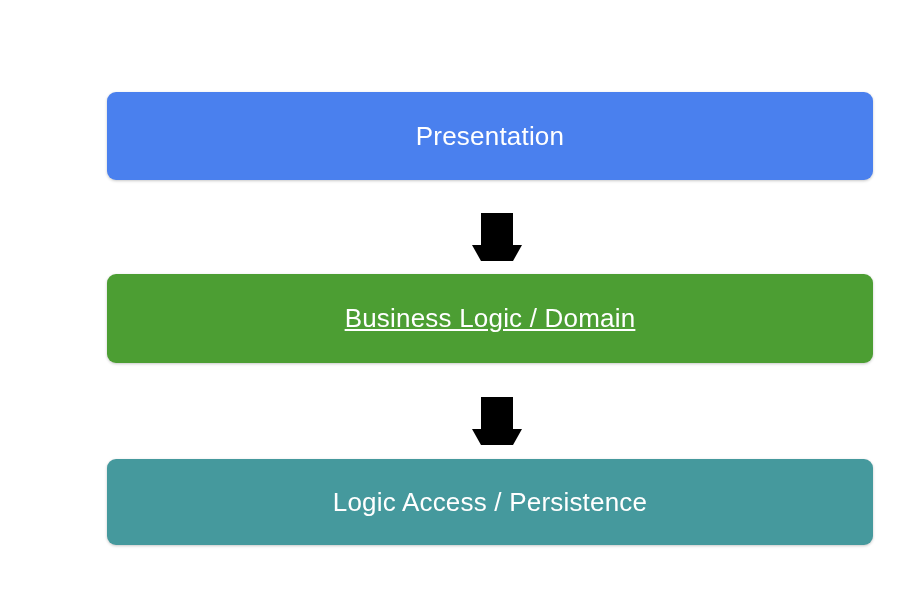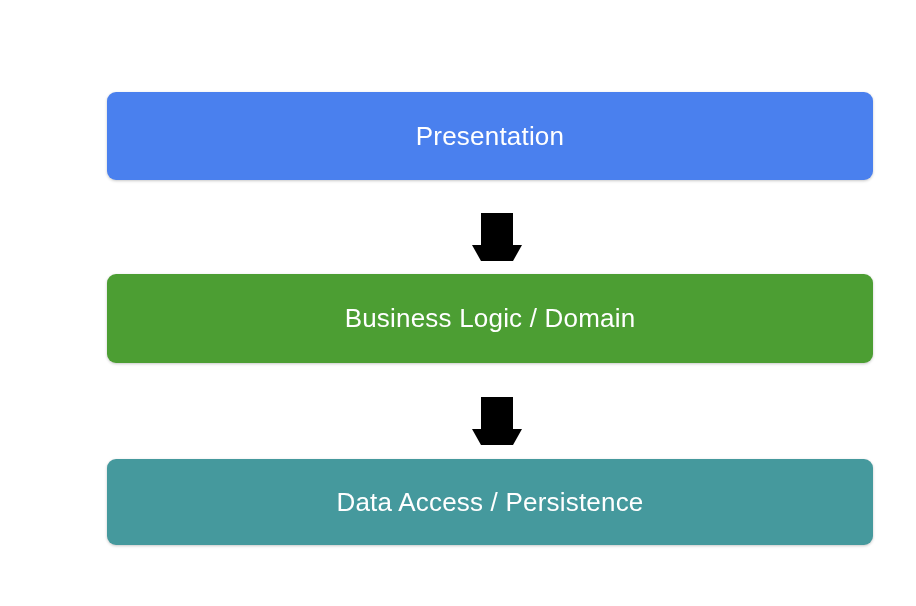--- a/index.html
+++ b/index.html
@@ -70,25 +70,25 @@
   <div class="layer-box box-1" style="background-color: rgb(74, 128, 238);">
     <span class="layer-label" style="color: rgb(255, 255, 255);">Presentation</span>
   </div>
 
   <div class="arrow arrow-1">
     <div class="arrow-line" style="background-color: rgb(0, 0, 0);"></div>
     <div class="arrow-head" style="border-top-color: rgb(0, 0, 0);"></div>
   </div>
 
   <div class="layer-box box-2" style="background-color: rgb(76, 158, 51);">
-    <span class="layer-label" style="color: rgb(255, 255, 255);">Business Logic / Domain</span>
+    <span class="layer-label" style="color: rgb(255, 255, 255); text-decoration: underline;">Business Logic / Domain</span>
   </div>
 
   <div class="arrow arrow-2">
     <div class="arrow-line" style="background-color: rgb(0, 0, 0);"></div>
     <div class="arrow-head" style="border-top-color: rgb(0, 0, 0);"></div>
   </div>
 
   <div class="layer-box box-3" style="background-color: rgb(69, 153, 157);">
-    <span class="layer-label" style="color: rgb(255, 255, 255);">Data Access / Persistence</span>
+    <span class="layer-label" style="color: rgb(255, 255, 255);">Logic Access / Persistence</span>
   </div>
 
 </div>
 
 </body></html>

